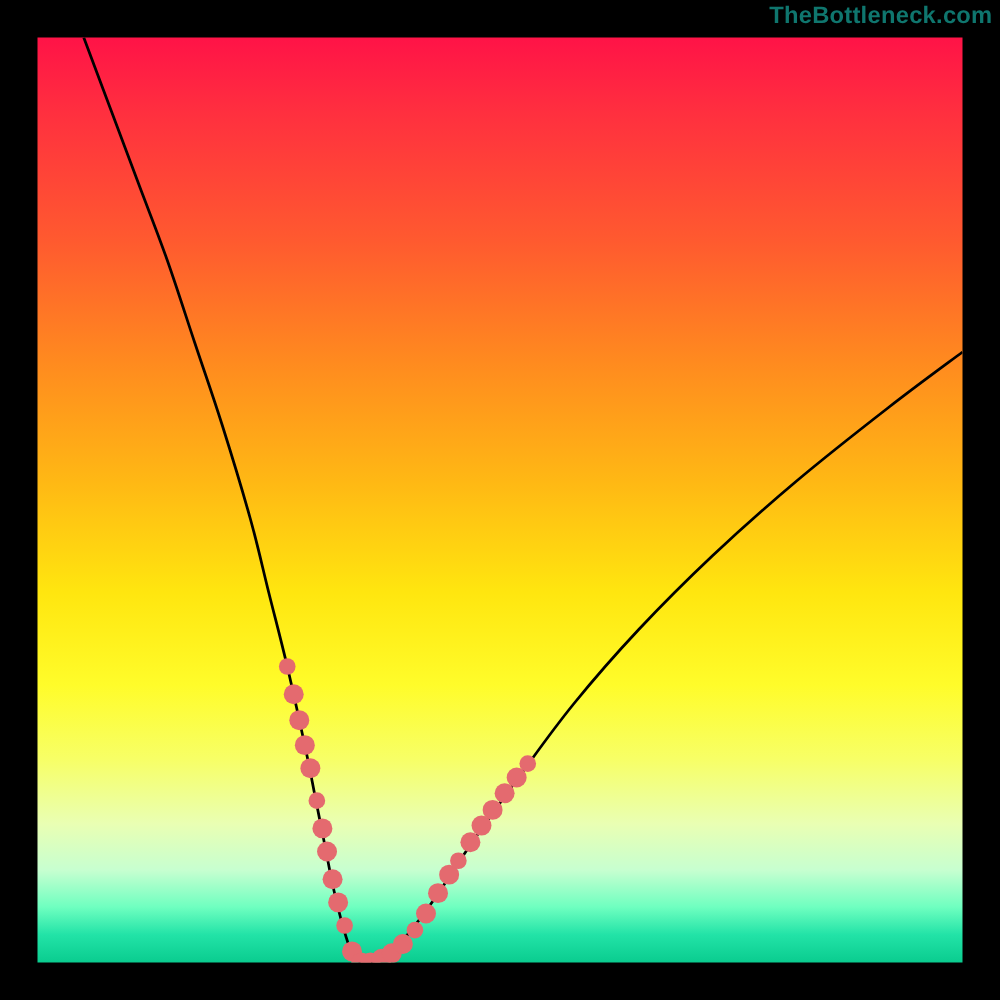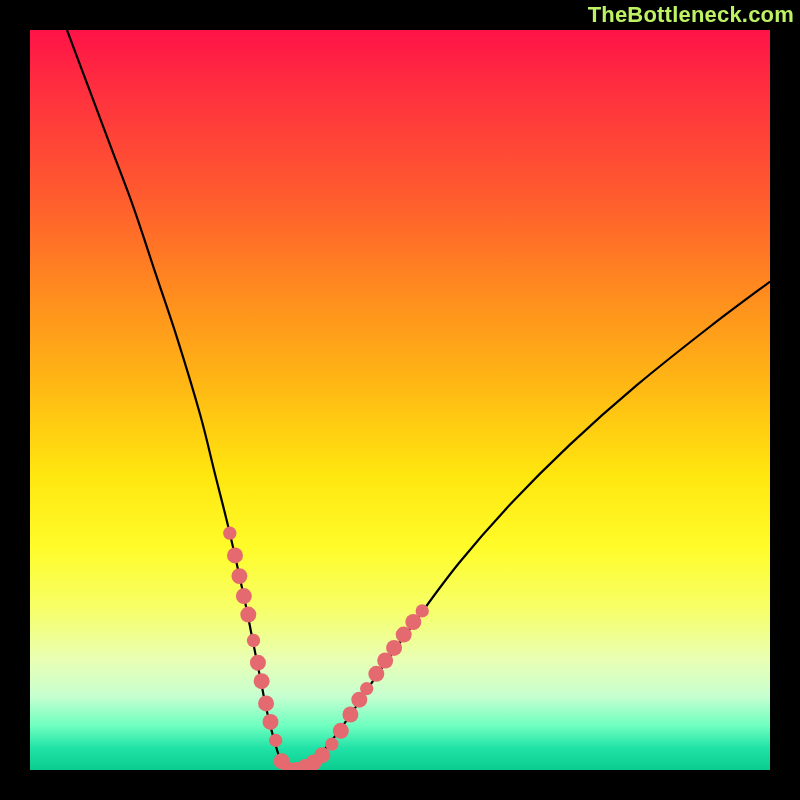--- a/index.html
+++ b/index.html
@@ -29,23 +29,23 @@
       #c7ffd0 90%,
       #6fffc0 94%,
       #22e3a7 97%,
       #0acc8f 100%);
   }
   .watermark {
     position: absolute;
     top: 2px;
     right: 6px;
     font-family: Arial, Helvetica, sans-serif;
-    font-size: 22px;
+    font-size: 19px;
     font-weight: 600;
-    color: #bef264;
+    color: #0f766e;
     letter-spacing: 0.2px;
     user-select: none;
   }
   svg.curve {
     position: absolute;
     inset: 0;
     width: 100%;
     height: 100%;
   }
 </style>

